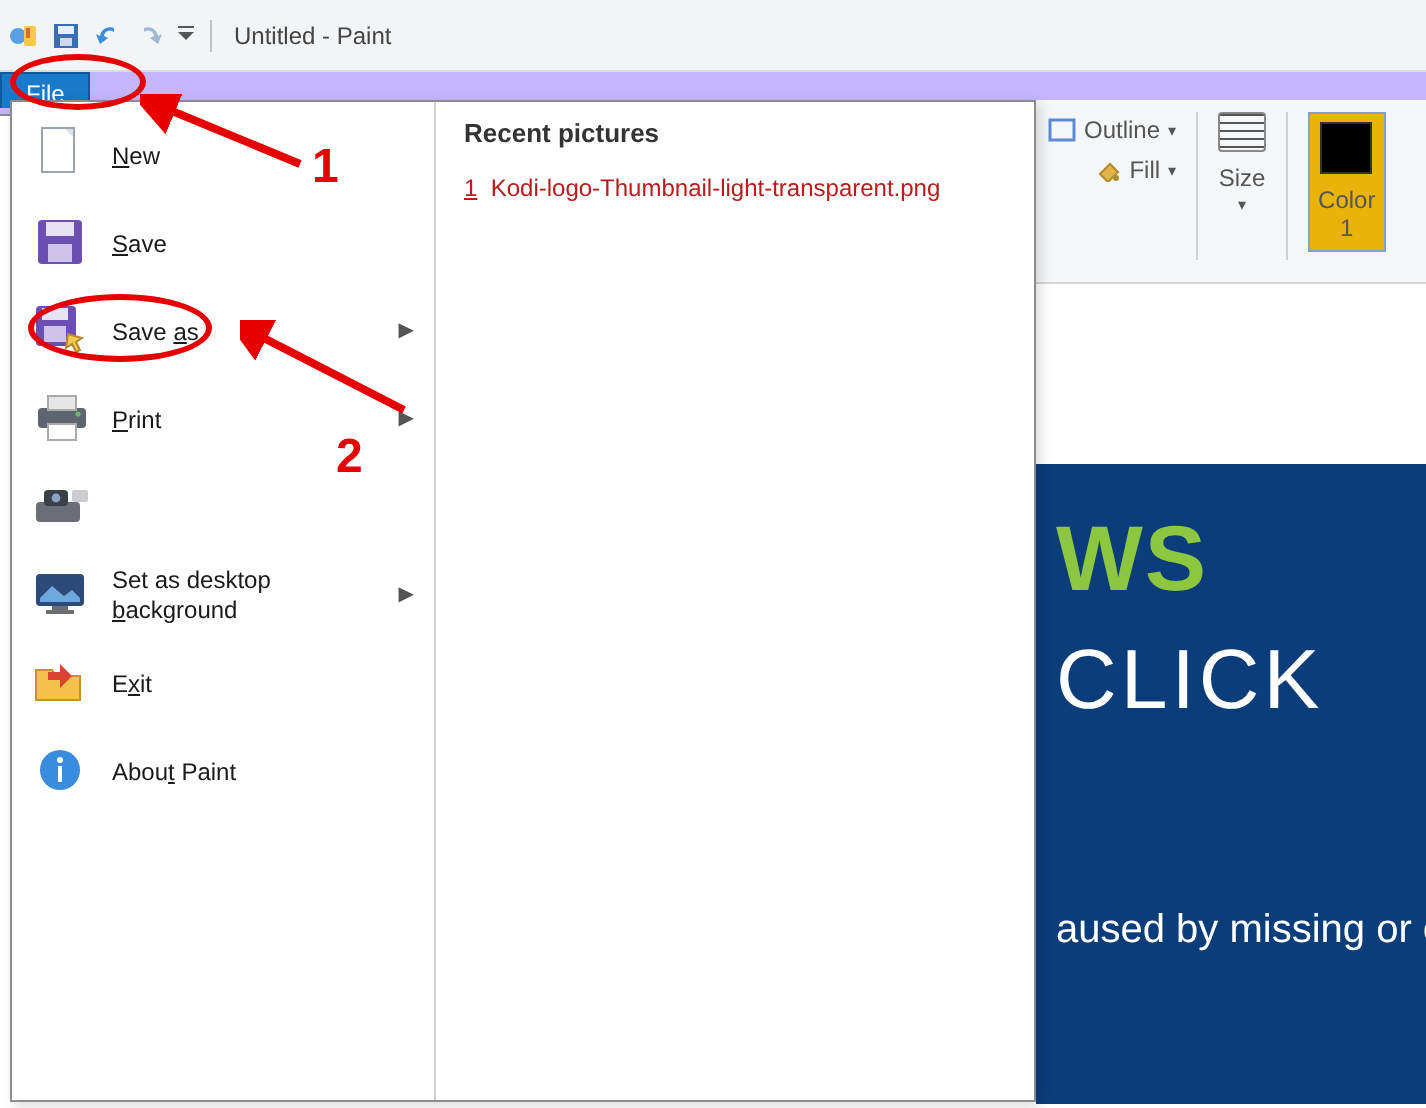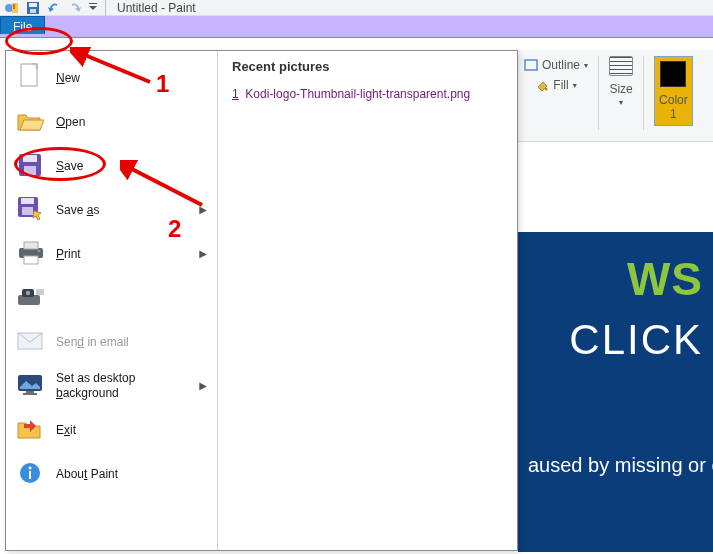--- a/index.html
+++ b/index.html
@@ -1,19 +1,19 @@
 <!DOCTYPE html>
 <html><head>
 <meta charset="utf-8">
 <style>
   * { box-sizing: border-box; margin: 0; padding: 0; font-family: "Segoe UI", Tahoma, sans-serif; font-size: 12px; }
   body { width: 713px; height: 554px; background: #fff; overflow: hidden; position: relative; }
 
   
-  .titlebar { height: 16px; background: #f3f4f6; border-bottom: 1px solid #dcdcdc; display: flex; align-items: center; padding: 0 4px; gap: 5px; }
+  .titlebar { height: 36px; background: #f3f4f6; border-bottom: 1px solid #dcdcdc; display: flex; align-items: center; padding: 0 4px; gap: 5px; }
   .qat-icon { width: 16px; height: 16px; display: inline-flex; align-items: center; justify-content: center; }
   .titlebar .sep { width: 1px; height: 16px; background: #c0c0c0; margin: 0 2px; }
   .title-text { color: #444; margin-left: 4px; }
 
   
   .tabstrip { height: 22px; background: #c4b5fd; border-bottom: 1px solid #8c8c8c; display: flex; align-items: flex-start; }
   .tab { padding: 3px 12px 0 12px; font-size: 12px; color: #333; cursor: pointer; }
   .tab.file { background: #1979ca; color: #fff; border: 1px solid #0f5a9c; border-bottom: none; }
 
   
@@ -28,38 +28,38 @@
   .file-left { width: 212px; border-right: 1px solid #d0d0d0; display: flex; flex-direction: column; padding: 4px 0; }
   .file-item { display: flex; align-items: center; height: 44px; padding: 0 10px; gap: 12px; cursor: pointer; position: relative; }
   .file-item .arrow-r { margin-left: auto; color: #555; font-size: 10px; }
   .file-item span.lbl u { text-decoration: underline; }
   .file-item span.lbl { color: #1a1a1a; font-size: 13px; }
   .file-item.disabled span.lbl { color: #9a9a9a; }
   .file-icon { width: 28px; height: 28px; display: inline-flex; align-items: center; justify-content: center; }
 
   .file-right { flex: 1; padding: 8px 14px; }
   .file-right h4 { font-weight: 600; color: #333; font-size: 13px; margin-bottom: 10px; }
-  .recent-item { color: #701a75; font-size: 12px; padding: 3px 0; cursor: pointer; }
+  .recent-item { color: #b91c1c; font-size: 12px; padding: 3px 0; cursor: pointer; }
   .recent-item u { text-decoration: underline; }
 
   
   .ribbon-chunk { position: absolute; left: 518px; top: 50px; right: 0; height: 92px; background: #f5f6f7; border-bottom: 1px solid #d5d5d5; display: flex; align-items: flex-start; padding: 6px 6px; gap: 6px; }
   .rb-col { display: flex; flex-direction: column; align-items: center; gap: 2px; font-size: 11px; color: #444; }
   .rb-col .small { height: 18px; display: flex; align-items: center; gap: 4px; color: #555; }
   .rb-col .lbl { font-size: 12px; color: #555; margin-top: 4px; }
   .rb-divider { width: 1px; height: 74px; background: #d0d0d0; margin: 0 4px; }
   .rb-size-icon { width: 24px; height: 20px; border: 1px solid #888; border-radius: 2px; background: repeating-linear-gradient(to bottom,#555 0 1px, transparent 1px 4px); }
   .rb-swatch { width: 26px; height: 26px; background: #000; border: 1px solid #333; }
   .rb-frame-sel { border: 1px solid #7da2ce; background: #eab308; padding: 4px; }
 
   
   .canvas-area { position: absolute; left: 518px; top: 142px; right: 0; bottom: 0; background: #fff; }
   .ad { position: absolute; left: 0; top: 90px; right: 0; height: 320px; background: #0b3d7a; color: #fff; padding: 20px 10px 0 10px; overflow: hidden; }
-  .ad .w1 { color: #8dc63f; font-size: 46px; font-weight: 700; letter-spacing: 1px; text-align: right; }
-  .ad .w2 { color: #fff; font-size: 42px; font-weight: 300; letter-spacing: 2px; margin-top: 10px; text-align: right; }
+  .ad .w1 { color: #8dc63f; font-size: 46px; font-weight: 700; letter-spacing: 1px; }
+  .ad .w2 { color: #fff; font-size: 42px; font-weight: 300; letter-spacing: 2px; margin-top: 10px; }
   .ad .w3 { color: #fff; font-size: 20px; margin-top: 90px; white-space: nowrap; }
 
   svg { display: block; }
 </style>
 </head>
 <body>
 
 <div class="titlebar">
   <span class="qat-icon">
     <svg width="16" height="16">
@@ -93,21 +93,21 @@
   </span>
   <span class="sep"></span>
   <span class="title-text">Untitled - Paint</span>
 </div>
 
 <div class="tabstrip">
   <div class="tab file">File</div>
 </div>
 
 <div class="ribbon-chunk">
-  <div class="rb-col" style="align-items:center">
+  <div class="rb-col" style="align-items:flex-end">
     <div class="small">
       <svg width="14" height="12">
           <rect x="1" y="1" width="12" height="10" fill="none" stroke="#5a8bd6" stroke-width="1.5"></rect>
         </svg>
       <span>Outline</span>
       <span style="font-size:8px;color:#555">▾</span>
     </div>
     <div class="small">
       <svg width="14" height="12">
           <path d="M3 8l5-5 4 4-5 5z" fill="#e2b54b" stroke="#b58a2a"></path>
@@ -145,29 +145,20 @@
     <div class="file-item">
       <span class="file-icon">
           <svg width="26" height="30">
             <rect x="4" y="2" width="16" height="22" fill="#fff" stroke="#9aa5b1"></rect>
             <path d="M15 2h5v5" fill="#e0e4ea" stroke="#9aa5b1"></path>
           </svg>
         </span>
       <span class="lbl"><u>N</u><span>ew</span></span>
     </div>
 
-    <div class="file-item">
-      <span class="file-icon">
-          <svg width="28" height="26">
-            <path d="M2 7h8l2 3h12v12H2z" fill="#f5c24b" stroke="#c7922c"></path>
-            <path d="M4 22l4-10h20l-4 10z" fill="#fbdc8a" stroke="#c7922c"></path>
-          </svg>
-        </span>
-      <span class="lbl"><u>O</u><span>pen</span></span>
-    </div>
 
     <div class="file-item">
       <span class="file-icon">
           <svg width="26" height="26">
             <rect x="2" y="2" width="22" height="22" fill="#6b4fb3" rx="2"></rect>
             <rect x="6" y="3" width="14" height="7" fill="#e8e2f5"></rect>
             <rect x="7" y="14" width="12" height="9" fill="#cfc3ea"></rect>
           </svg>
         </span>
       <span class="lbl"><u>S</u><span>ave</span></span>
@@ -203,29 +194,20 @@
       <span class="file-icon">
           <svg width="30" height="24">
             <rect x="2" y="10" width="22" height="10" fill="#6b6f75" rx="2"></rect>
             <rect x="6" y="4" width="12" height="8" fill="#3a4048" rx="2"></rect>
             <circle cx="12" cy="8" r="2.2" fill="#8aa2c8"></circle>
             <rect x="20" y="4" width="8" height="6" fill="#c9cdd2" rx="1"></rect>
           </svg>
         </span>
     </div>
 
-    <div class="file-item disabled">
-      <span class="file-icon">
-          <svg width="28" height="22">
-            <rect x="2" y="3" width="24" height="16" fill="#eef2f7" stroke="#b9c2ce"></rect>
-            <path d="M2 3l12 9 12-9" fill="none" stroke="#b9c2ce"></path>
-          </svg>
-        </span>
-      <span class="lbl"><span>Sen</span><u>d</u><span> in email</span></span>
-    </div>
 
     <div class="file-item">
       <span class="file-icon">
           <svg width="30" height="24">
             <rect x="2" y="2" width="24" height="16" fill="#2b4a7a" rx="2"></rect>
             <path d="M4 14l6-6 6 5 4-3 4 4v2H4z" fill="#6fa8dc"></path>
             <rect x="10" y="18" width="8" height="2" fill="#6b6f75"></rect>
             <rect x="7" y="20" width="14" height="2" fill="#6b6f75"></rect>
           </svg>
         </span>

